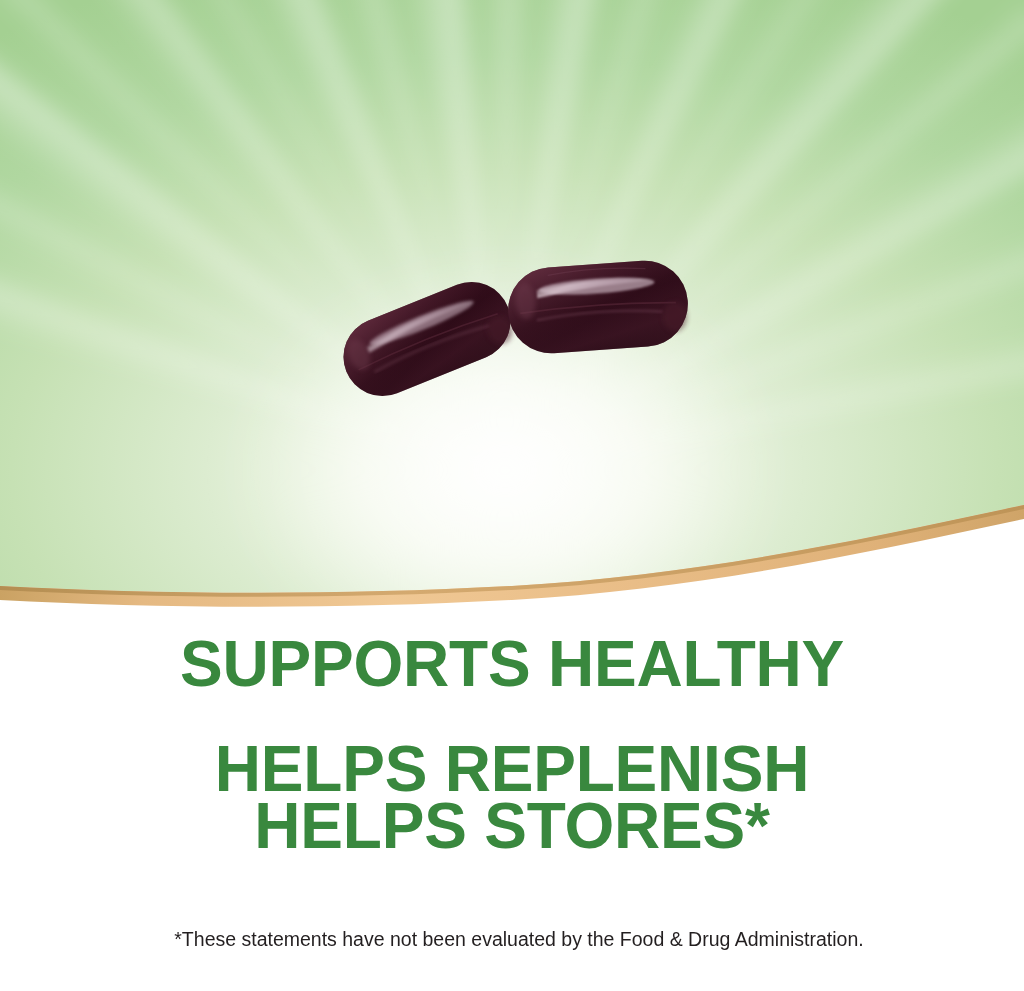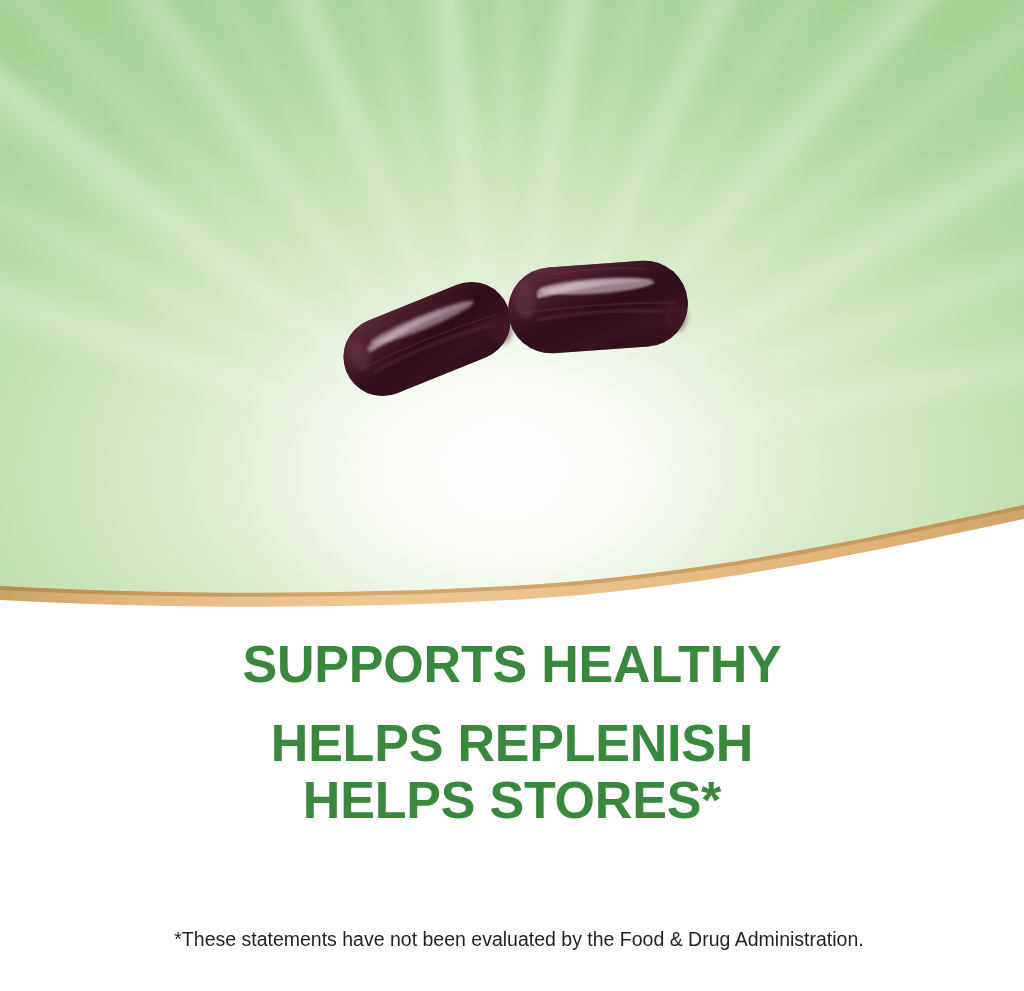--- a/index.html
+++ b/index.html
@@ -67,27 +67,27 @@
   }
   .headline-block {
     margin: 0;
     padding: 0;
   }
   .headline-line {
     display: block;
     color: #39883e;
     font-family: "Liberation Sans", sans-serif;
     font-weight: bold;
-    font-size: 52px;
+    font-size: 64px;
     line-height: 57px;
     letter-spacing: -0.2px;
     white-space: nowrap;
   }
   .headline-block-2 {
-    margin-top: 22px;
+    margin-top: 48px;
   }
 
   
   .disclaimer {
     position: absolute;
     left: 7px;
     top: 925px;
     width: 1024px;
     text-align: center;
   }

